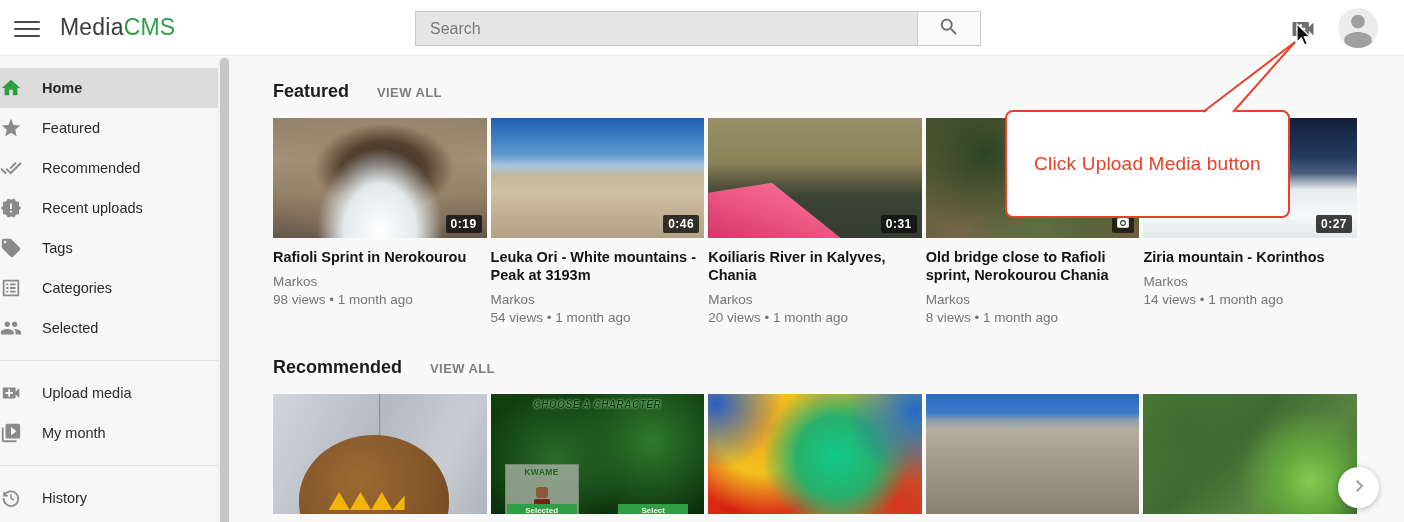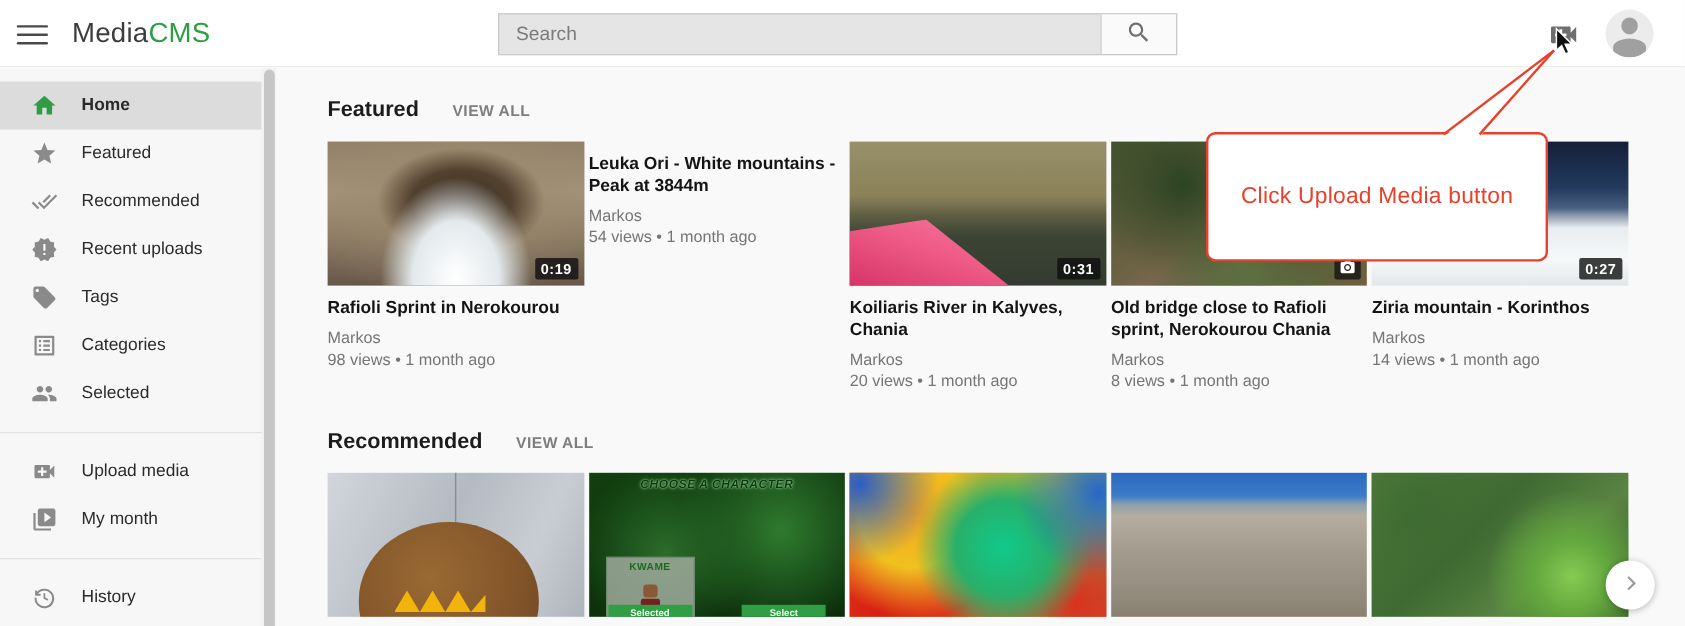--- a/index.html
+++ b/index.html
@@ -35,21 +35,21 @@
   .avatar {
     position:absolute; left:1338px; top:8px; width:40px; height:40px; border-radius:50%;
     background:#ececec; overflow:hidden; cursor:pointer;
   }
   
   .sidebar {
     position:absolute; left:0; top:57px; width:218px; height:465px;
     background:#f7f7f7; padding-top:11px; z-index:20;
   }
   .side-item {
-    height:40px; display:flex; align-items:center; padding-left:26px; cursor:pointer;
+    height:40px; display:flex; align-items:center; cursor:pointer;
     font-size:14.5px; color:#2a2a2a;
   }
   .side-item.active { background:#dcdcdc; font-weight:bold; }
   .side-item .ic { width:22px; height:22px; margin-right:20px; flex:none; }
   .side-divider { border-top:1px solid #e2e2e2; margin:12px 0; }
   .scroll-track {
     position:absolute; left:218px; top:57px; width:12px; height:465px;
     background:#f2f2f2; z-index:21;
   }
   .scroll-thumb {
@@ -293,21 +293,24 @@
     <div class="card">
       <div class="thumb t-f1">
         <span class="dur">0:19</span>
       </div>
       <div class="card-title">Rafioli Sprint in Nerokourou</div>
       <div class="card-author">Markos</div>
       <div class="card-meta">98 views • 1 month ago</div>
     </div>
 
     <div class="card">
-      <div class="card-title">Leuka Ori - White mountains - Peak at 3844m</div>
+      <div class="thumb t-f2">
+        <span class="dur">0:46</span>
+      </div>
+      <div class="card-title">Leuka Ori - White mountains - Peak at 3193m</div>
       <div class="card-author">Markos</div>
       <div class="card-meta">54 views • 1 month ago</div>
     </div>
 
     <div class="card">
       <div class="thumb t-f3">
         <span class="dur">0:31</span>
       </div>
       <div class="card-title">Koiliaris River in Kalyves, Chania</div>
       <div class="card-author">Markos</div>

